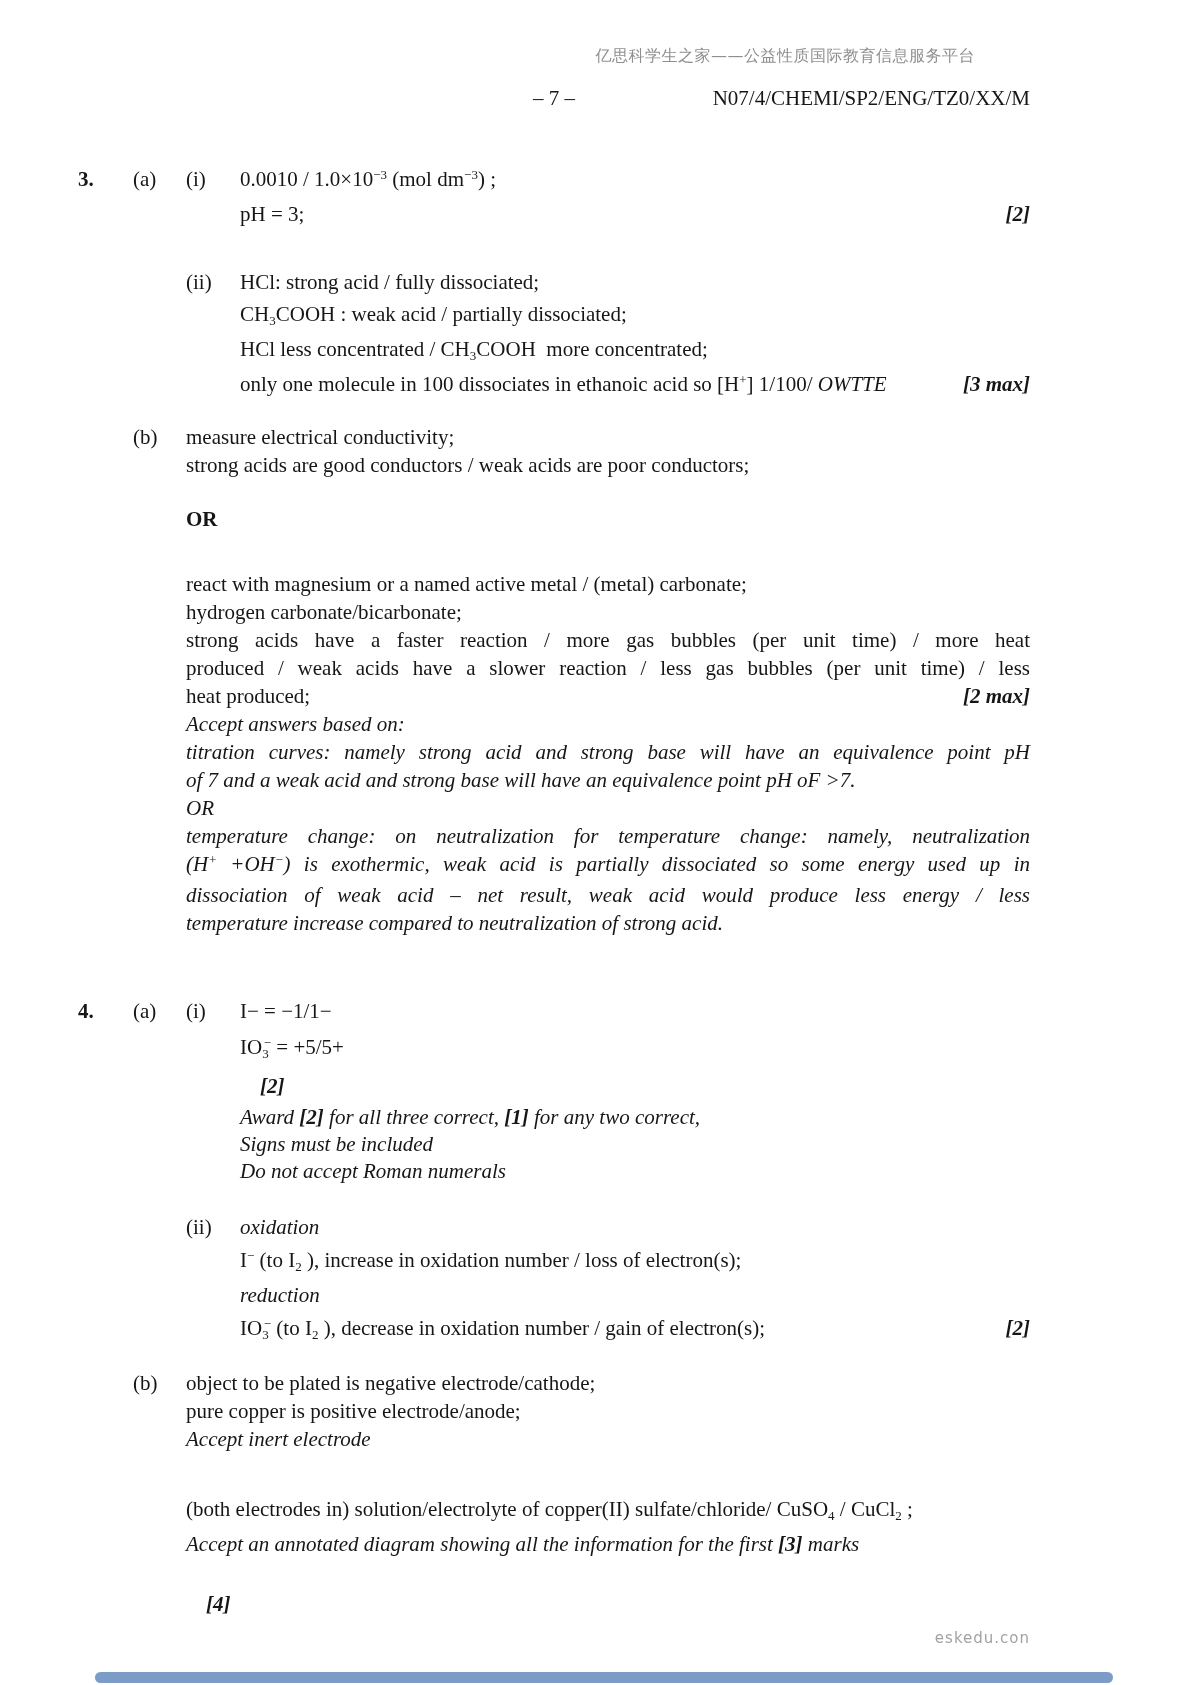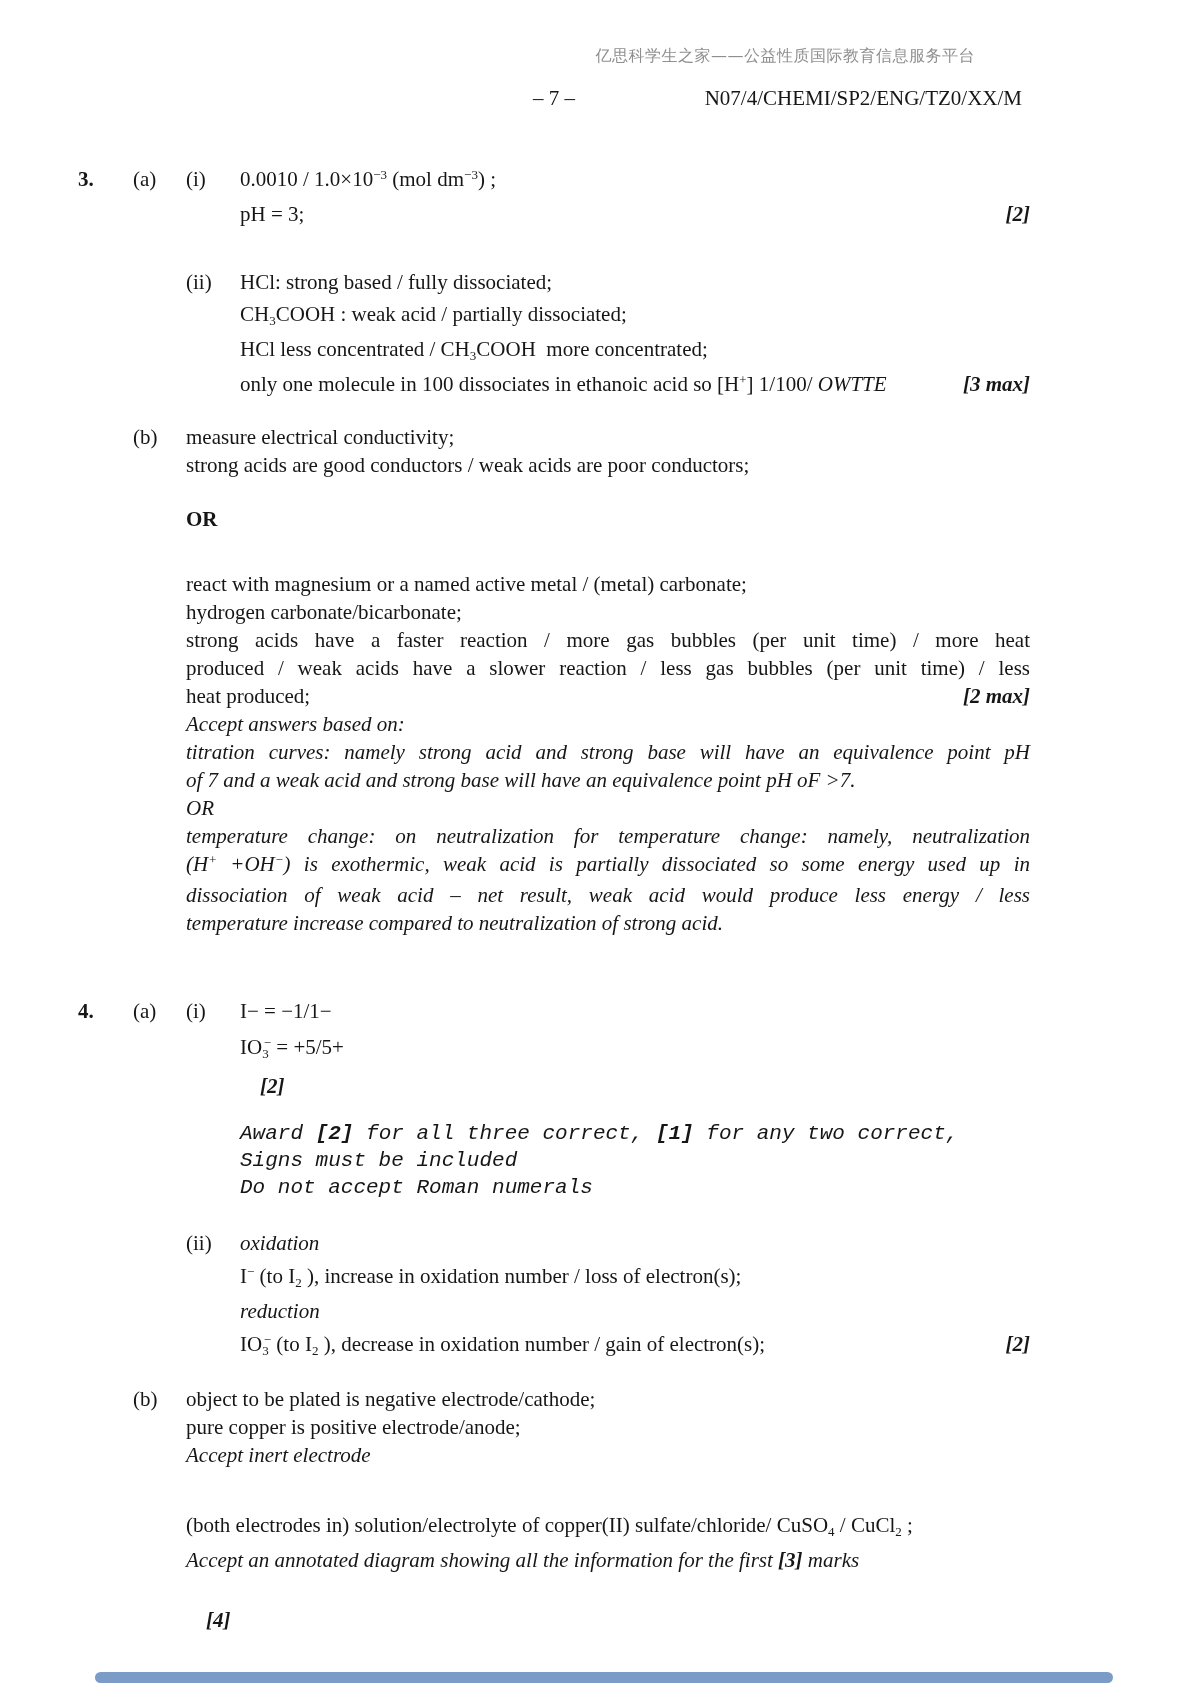--- a/index.html
+++ b/index.html
@@ -23,30 +23,30 @@
     text-align:right;
     padding-right:55px;
     letter-spacing:.5px;
   }
   .page-head{
     position:relative;
     margin-top:18px;
     line-height:26px;
     text-align:center;
   }
-  .paper-code{position:absolute;right:8px;top:0;}
+  .paper-code{position:absolute;right:0;top:0;}
   
   .sec{margin:0;}
   #s-q3ai  {margin-top:52px;line-height:32px;}
   #s-q3aii {margin-top:36px;line-height:32px;}
   #s-q3b1  {margin-top:20px;line-height:28px;}
   #s-q3b-or{margin-top:26px;line-height:28px;}
   #s-q3b2  {margin-top:37px;line-height:28px;}
   #s-q4ai-f{margin-top:56px;line-height:36px;}
-  #s-q4ai-n{margin-top:16px;  line-height:27px;font-family:Liberation Mono, monospace;}
+  #s-q4ai-n{margin-top:0;  line-height:27px;}
   #s-q4aii {margin-top:26px;line-height:33px;}
   #s-q4b1  {margin-top:22px;line-height:28px;}
   #s-q4b2  {margin-top:40px;line-height:32px;}
   #s-q4b3  {margin-top:28px;line-height:32px;}
   
   .row{display:flex;align-items:baseline;}
   .col{flex:0 0 auto;}
   .col-q{width:55px;font-weight:bold;}
   .col-p{width:53px;}
   .col-s{width:54px;}
@@ -108,21 +108,21 @@
           <span class="col col-s"></span>
           <span class="content"><span class="seg">pH = 3;</span></span>
           <span class="marks">[2]</span>
         </div>
       </section>
     <section class="sec" id="s-q3aii">
         <div class="row">
           <span class="col col-q"></span>
           <span class="col col-p"></span>
           <span class="col col-s">(ii)</span>
-          <span class="content"><span class="seg">HCl: strong based / fully dissociated;</span></span>
+          <span class="content"><span class="seg">HCl: strong acid / fully dissociated;</span></span>
         </div>
         <div class="row">
           <span class="col col-q"></span>
           <span class="col col-p"></span>
           <span class="col col-s"></span>
           <span class="content"><span class="seg">CH</span><span class="seg sub">3</span><span class="seg">COOH : weak acid / partially dissociated;</span></span>
         </div>
         <div class="row">
           <span class="col col-q"></span>
           <span class="col col-p"></span>
@@ -322,16 +322,17 @@
       </section>
     <section class="sec" id="s-q4b3">
         <div class="row">
           <span class="col col-q"></span>
           <span class="col col-p"></span>
           <span class="marks">[4]</span>
         </div>
       </section>
   </main>
 
+  <div class="watermark">eskedu.con</div>
 
   <div class="bottom-bar" style="background: rgb(123, 156, 198);"></div>
 
 </div>
 
 </body></html>

